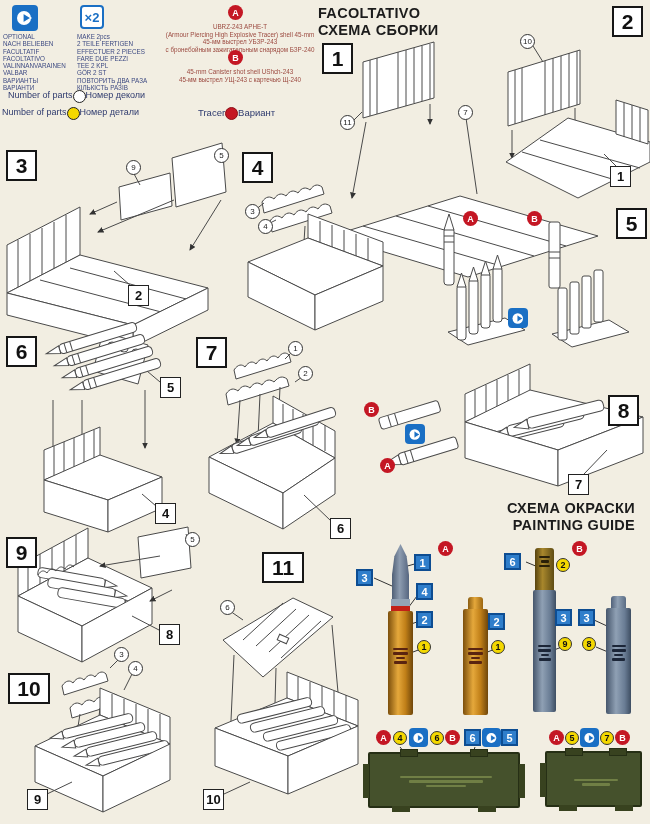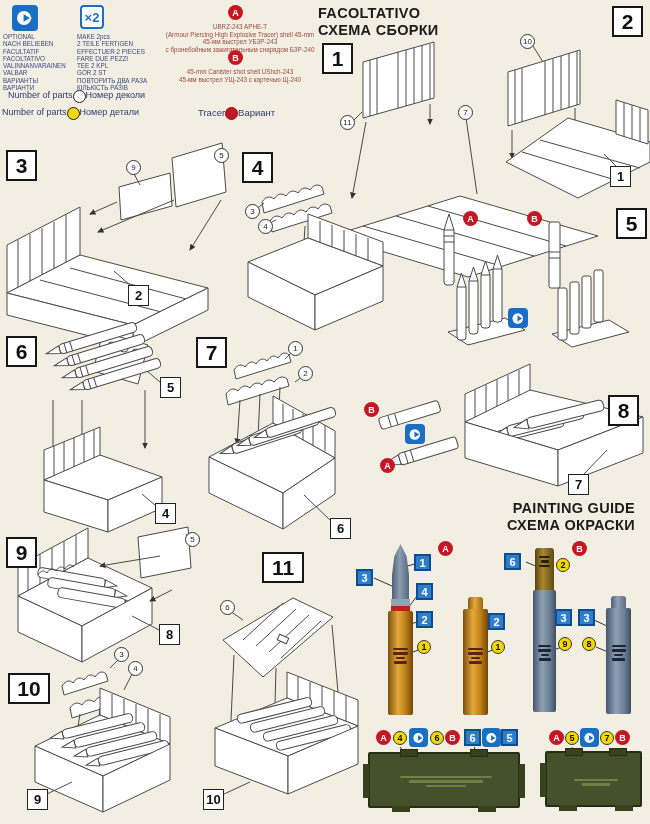--- a/index.html
+++ b/index.html
@@ -494,22 +494,22 @@
   <span>Tracer</span>
   <span class="c" style="background:#c41724;border-color:#8c0e16;"></span>
   <span>Вариант</span>
 </div>
 
 <div class="hdr-title" style="left:318px;top:5px;">
   <span style="display:block">FACOLTATIVO</span>
   <span style="display:block">СХЕМА СБОРКИ</span>
 </div>
 <div class="hdr-title" style="left:470px;top:500px;width:165px;text-align:right;">
+  <span style="display:block">СХЕМА ОКРАСКИ</span>
   <span style="display:block">PAINTING GUIDE</span>
-  <span style="display:block">СХЕМА ОКРАСКИ</span>
 </div>
 
 <div class="step-sq" style="left:322px;top:43px;">1</div>
 <div class="step-sq" style="left:612px;top:6px;">2</div>
 <div class="step-sq" style="left:6px;top:150px;">3</div>
 <div class="step-sq" style="left:242px;top:152px;">4</div>
 <div class="step-sq" style="left:616px;top:208px;">5</div>
 <div class="step-sq" style="left:6px;top:336px;">6</div>
 <div class="step-sq" style="left:196px;top:337px;">7</div>
 <div class="step-sq" style="left:608px;top:395px;">8</div>

